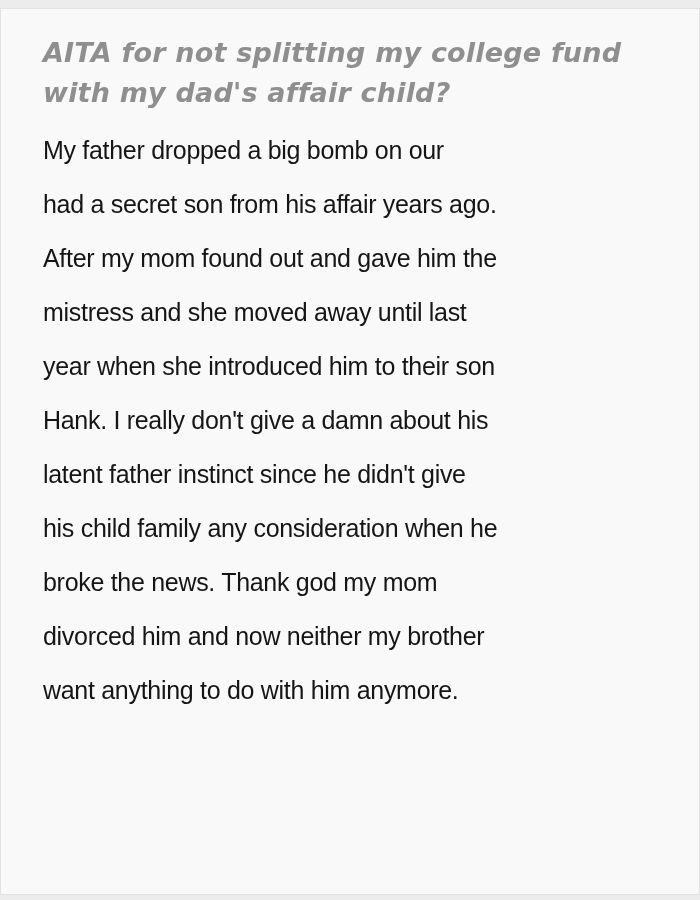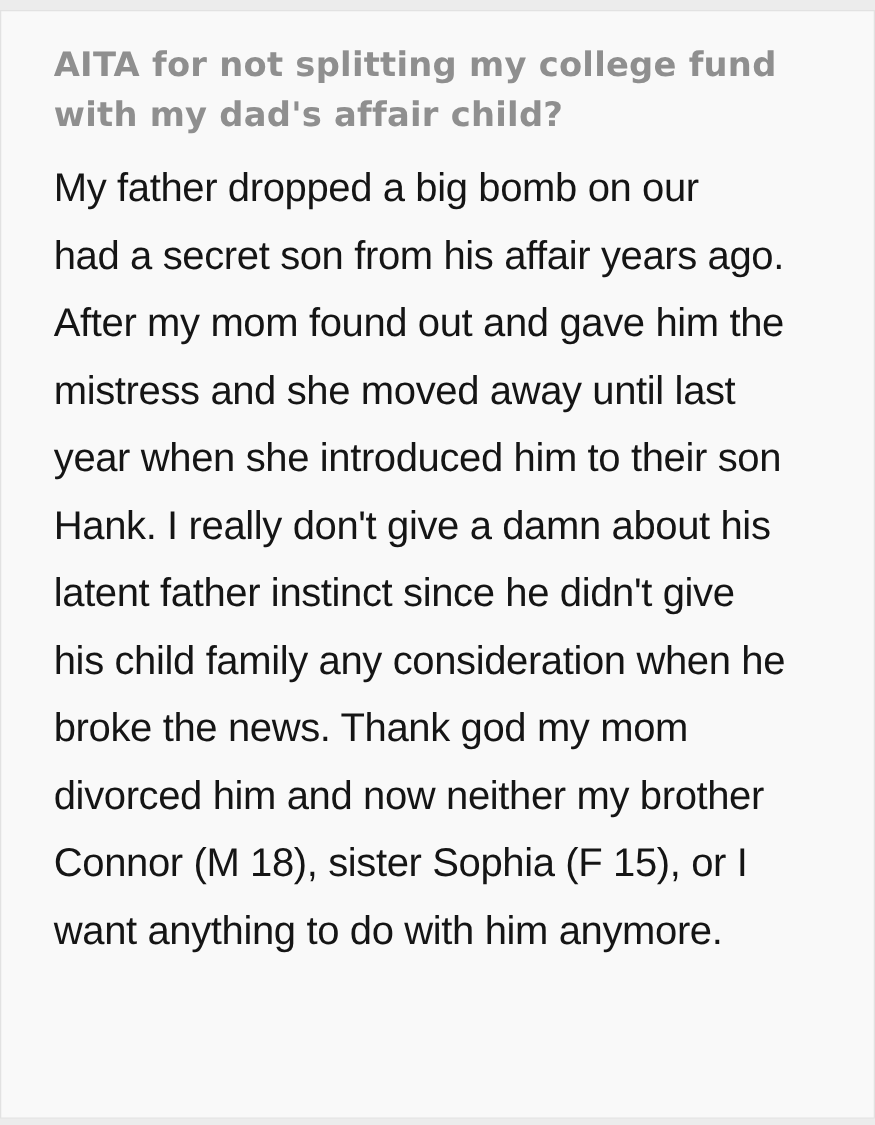--- a/index.html
+++ b/index.html
@@ -30,24 +30,25 @@
     padding: 0;
   }
   .title .line {
     font-family: "DejaVu Sans", sans-serif;
     font-weight: bold;
     font-size: 27px;
     line-height: 40px;
     color: var(--title-color, #8f8f8f);
     white-space: nowrap;
     letter-spacing: 0.2px;
+    font-style: italic;
   }
   .body .line {
     font-family: "Liberation Sans", sans-serif;
-    font-size: 32px;
+    font-size: 25px;
     line-height: 54px;
     color: var(--body-color, #151515);
     white-space: nowrap;
     letter-spacing: -0.3px;
   }
 </style>
 </head>
 <body>
 
 <div class="card">
@@ -59,16 +60,15 @@
       <div class="line">My father dropped a big bomb on our</div>
       <div class="line">had a secret son from his affair years ago.</div>
       <div class="line">After my mom found out and gave him the</div>
       <div class="line">mistress and she moved away until last</div>
       <div class="line">year when she introduced him to their son</div>
       <div class="line">Hank. I really don't give a damn about his</div>
       <div class="line">latent father instinct since he didn't give</div>
       <div class="line">his child family any consideration when he</div>
       <div class="line">broke the news. Thank god my mom</div>
       <div class="line">divorced him and now neither my brother</div>
-      <div class="line">Connor (M 18), sister Sophia (F 15), or I</div>
       <div class="line">want anything to do with him anymore.</div>
     </div>
 </div>
 
 </body></html>

